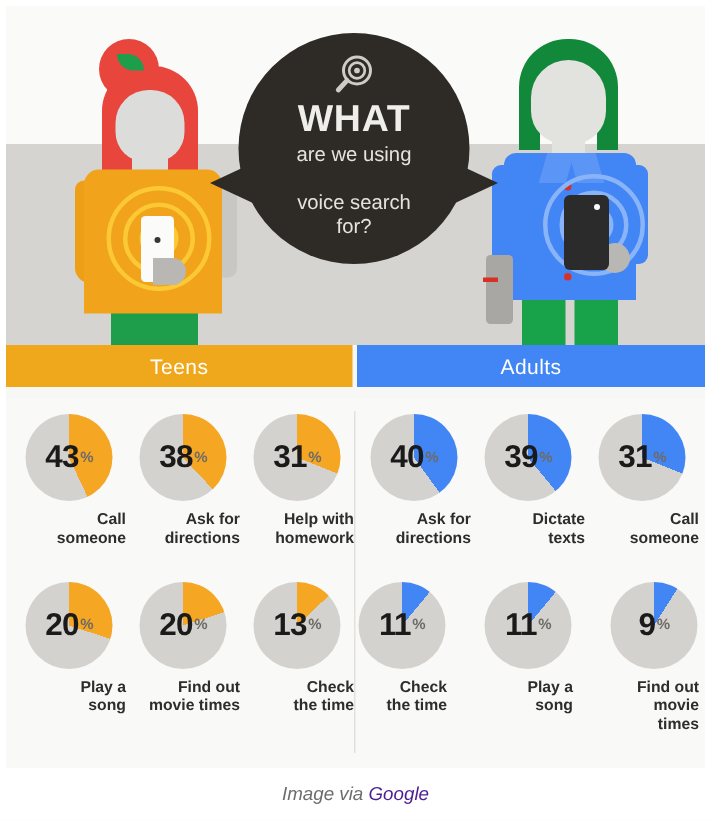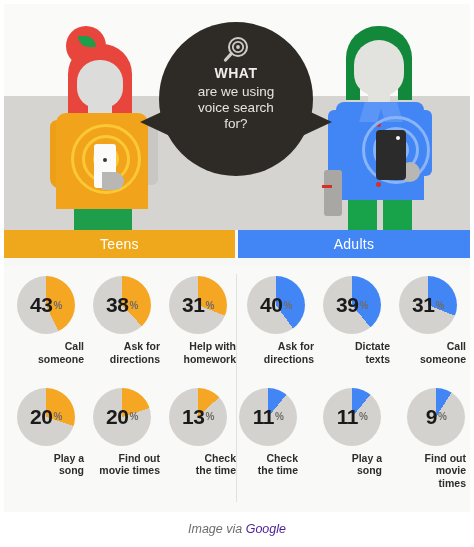--- a/index.html
+++ b/index.html
@@ -156,21 +156,21 @@
   }
   .bubble-tail-r {
     position: absolute; left: 298px; top: 104px;
     width: 0; height: 0; z-index: 5;
     border-top: 14px solid transparent;
     border-bottom: 14px solid transparent;
     border-left: 30px solid #2e2a26;
   }
   .bubble-icon { margin-top: 14px; height: 28px; }
   .bubble-what {
-    font-size: 14px; font-weight: bold; letter-spacing: 0.5px;
+    font-size: 25px; font-weight: bold; letter-spacing: 0.5px;
     margin-top: 2px; line-height: 1.05; color: #f0eeeb;
   }
   .bubble-sub {
     font-size: 13.5px; line-height: 1.18; margin-top: 3px; color: #e6e3df;
   }
 
   
   .catbar-row { position: absolute; left: 0; top: 226px; width: 466px; height: 28px; }
   .catbar {
     position: absolute; top: 0; height: 28px;
@@ -297,21 +297,21 @@
       <div class="bubble-icon">
         <svg width="28" height="28" viewBox="0 0 28 28" aria-hidden="true">
           <circle cx="16" cy="11" r="9" fill="none" stroke="#cfccc7" stroke-width="2"></circle>
           <circle cx="16" cy="11" r="5.2" fill="none" stroke="#cfccc7" stroke-width="1.8"></circle>
           <circle cx="16" cy="11" r="1.9" fill="#cfccc7"></circle>
           <line x1="9.4" y1="17.6" x2="3.5" y2="24" stroke="#cfccc7" stroke-width="3.2" stroke-linecap="round"></line>
         </svg>
       </div>
       <div class="bubble-what">WHAT</div>
       <div class="bubble-sub">are we using</div>
-      <div class="bubble-sub" style="margin-top:0">voice search</div>
+      <div class="bubble-sub" style="margin-top:16px">voice search</div>
       <div class="bubble-sub" style="margin-top:0">for?</div>
     </div>
   </div>
 
   <div class="catbar-row">
     <div class="catbar catbar-teens">
       <span>Teens</span>
     </div>
     <div class="catbar catbar-adults">
       <span>Adults</span>

